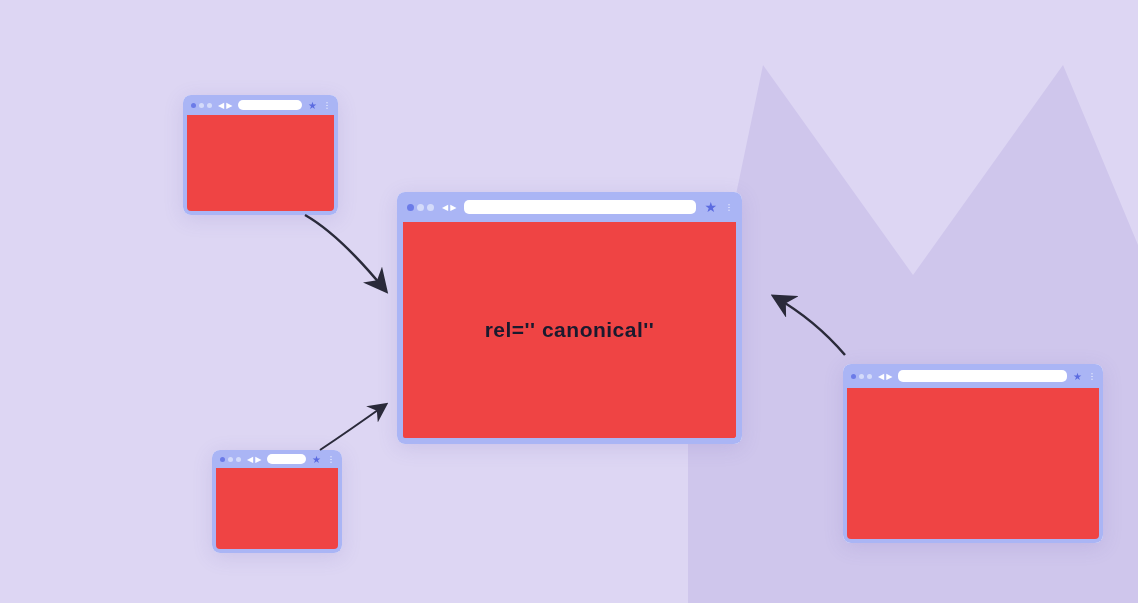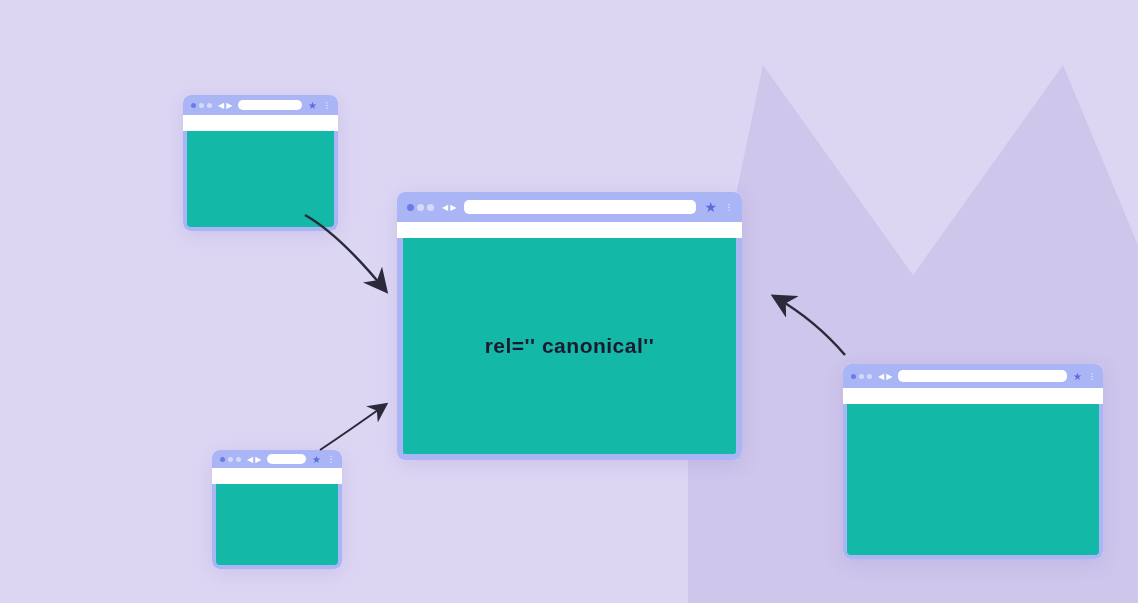--- a/index.html
+++ b/index.html
@@ -41,26 +41,25 @@
     .nav-arrows span { color: #fff; font-size: 8px; }
     .addr-bar {
       flex: 1;
       height: 10px;
       background: #fff;
       border-radius: 5px;
     }
     .star { color: #5B6BE0; font-size: 10px; }
     .menu-dots { color: #fff; font-size: 8px; letter-spacing: -1px; }
     .browser-body {
-      background: #14b8a6;
+      background: #ef4444;
       border-radius: 0 0 8px 8px;
       border-left: 4px solid #AAB5F5;
       border-right: 4px solid #AAB5F5;
       border-bottom: 4px solid #AAB5F5;
-      margin-top: 16px;
     }
     .browser.small1 { top: 95px; left: 183px; width: 155px; }
     .browser.small1 .browser-header { height: 20px; }
     .browser.small1 .browser-body { height: 100px; }
     .browser.small2 { top: 450px; left: 212px; width: 130px; }
     .browser.small2 .browser-header { height: 18px; }
     .browser.small2 .browser-body { height: 85px; }
     .browser.small3 { top: 364px; right: 35px; width: 260px; }
     .browser.small3 .browser-header { height: 24px; }
     .browser.small3 .browser-body { height: 155px; }

